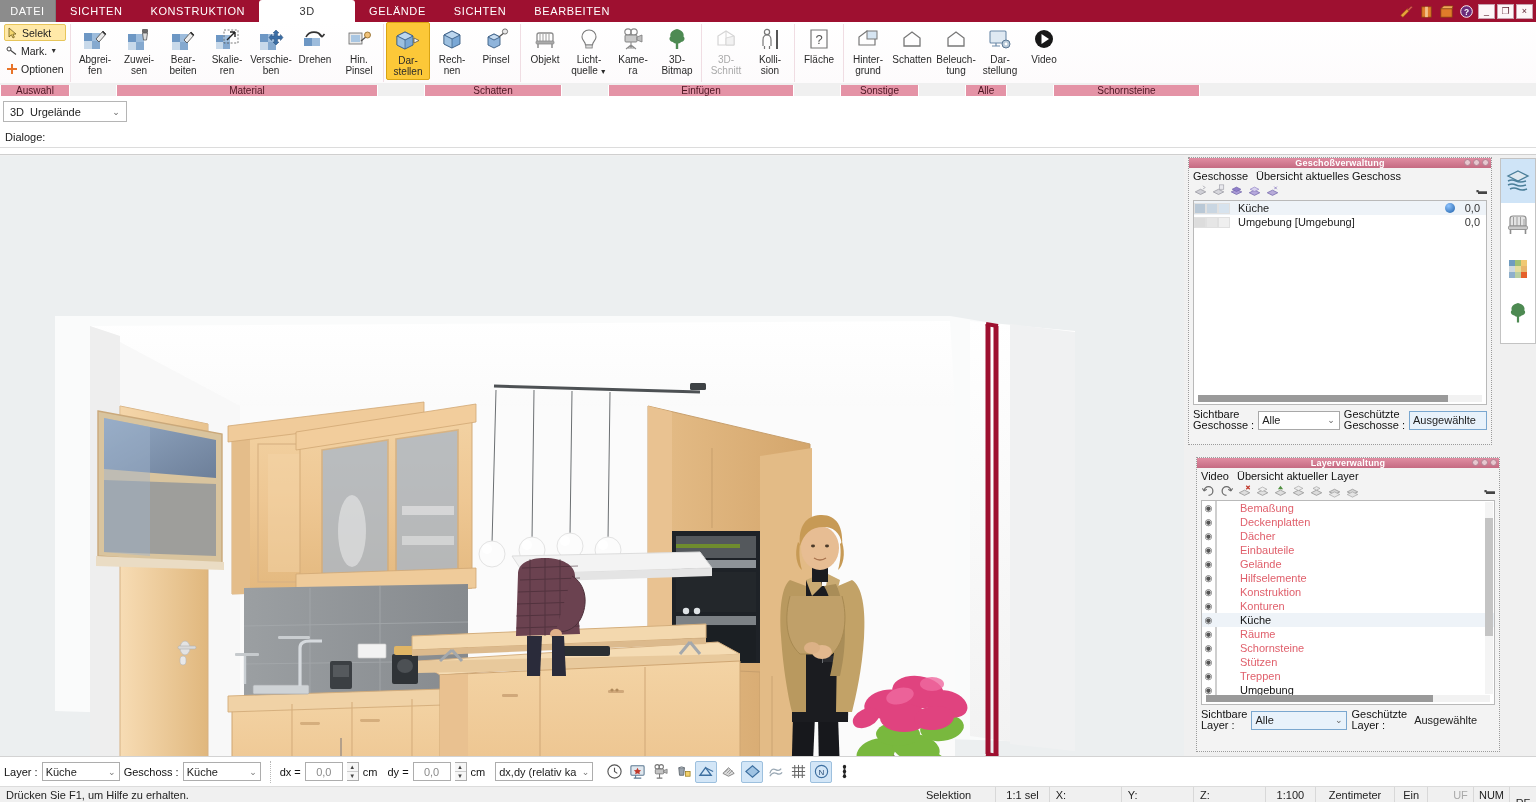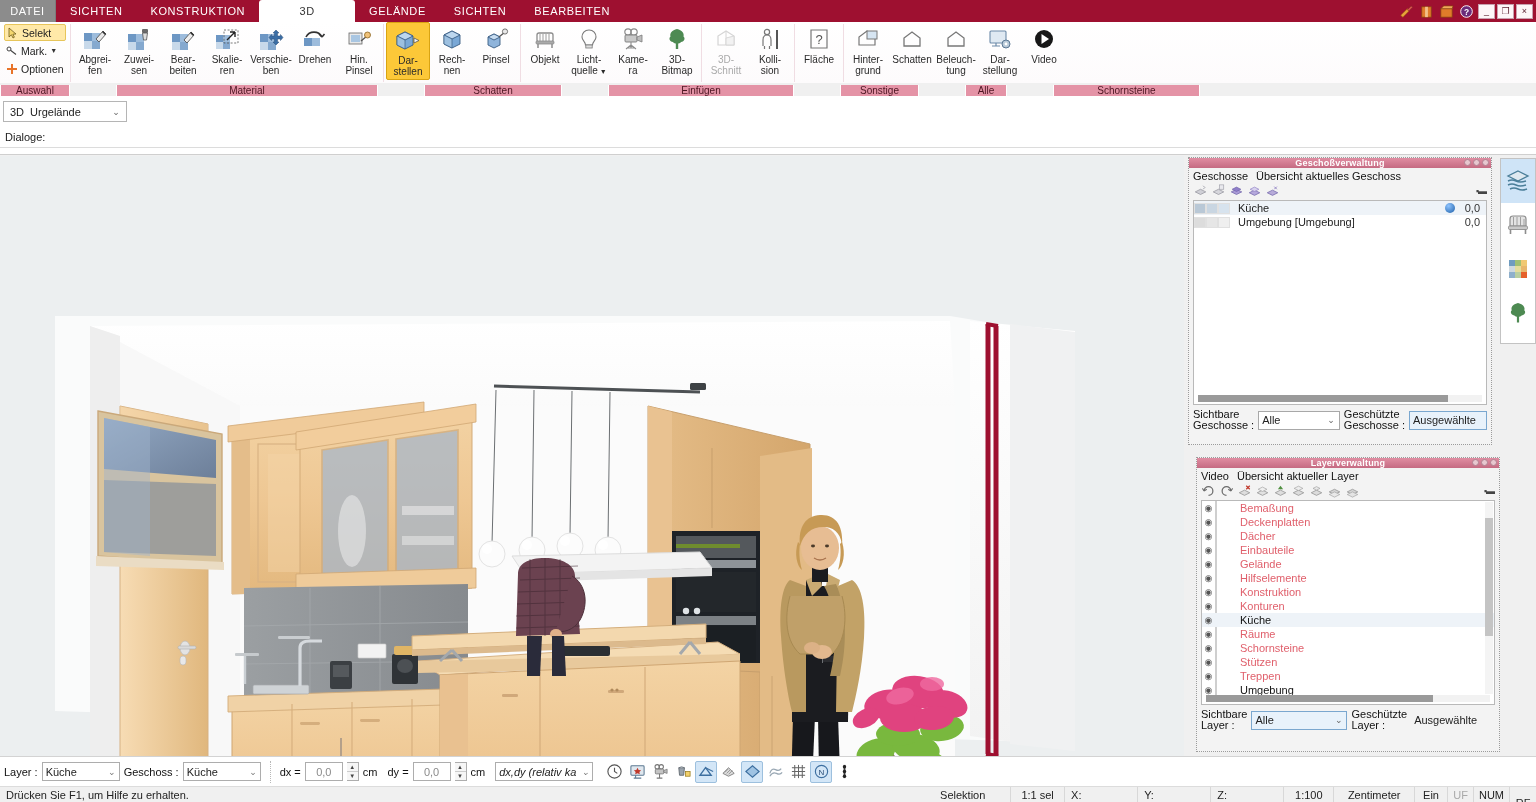--- a/index.html
+++ b/index.html
@@ -186,21 +186,21 @@
   .numin {
     height:19px; width:38px; border:1px solid #adadad; background:#fff;
     display:flex; align-items:center; justify-content:center; font-size:11px; color:#8a8a8a;
   }
   .spin { display:flex; flex-direction:column; width:12px; height:19px; border:1px solid #adadad; border-left:none;}
   .spin b { flex:1; display:flex; align-items:center; justify-content:center; font-size:6px; color:#444; background:#f6f6f6;}
   .spin b:first-child { border-bottom:1px solid #ccc; }
   .relsel {
     height:19px; border:1px solid #adadad; background:#fff; width:98px;
     display:flex; align-items:center; padding:0 3px; font-size:11px; position:relative; color:#222;
-    overflow:hidden; white-space:nowrap;font-style:italic;
+    overflow:hidden; white-space:nowrap;
   }
   .btoolgrp { display:flex; align-items:center; gap:1px; margin-left:6px; }
   .btool { width:22px; height:22px; display:flex; align-items:center; justify-content:center; cursor:pointer; border:1px solid transparent;}
   .btool.on { background:#d3e6f7; border:1px solid #9dc0de; border-radius:2px; }
 
   .statusbar {
     position:absolute; left:0; top:786px; width:1536px; height:16px;
     background:#f0f0f0; border-top:1px solid #dcdcdc;
     display:flex; align-items:center; font-size:11px; color:#222;
   }
@@ -1265,18 +1265,18 @@
   <div class="statusbar">
     <span class="sfield" style="width:960px; border-right:none;text-align:right;">Drücken Sie F1, um Hilfe zu erhalten.</span>
     <span class="sfield" style="width:100px; justify-content:center;">Selektion</span>
     <span class="sfield" style="width:56px; justify-content:center;">1:1 sel</span>
     <span class="sfield" style="width:76px;">X:</span>
     <span class="sfield" style="width:76px;">Y:</span>
     <span class="sfield" style="width:76px;">Z:</span>
     <span class="sfield" style="width:52px; justify-content:center;">1:100</span>
     <span class="sfield" style="width:84px; justify-content:center;">Zentimeter</span>
     <span class="sfield" style="width:34px; justify-content:center;">Ein</span>
-    <span class="sfield sgrey" style="width:26px; justify-content:center;">UF</span>
+    <span class="sfield sgrey" style="width:26px; justify-content:center;margin-left:20px;">UF</span>
     <span class="sfield" style="width:36px; justify-content:center;">NUM</span>
     <span class="sfield" style="width:26px; justify-content:center; border-right:none;margin-top:17px;">RF</span>
   </div>
 
 </div>
 
 </body></html>

